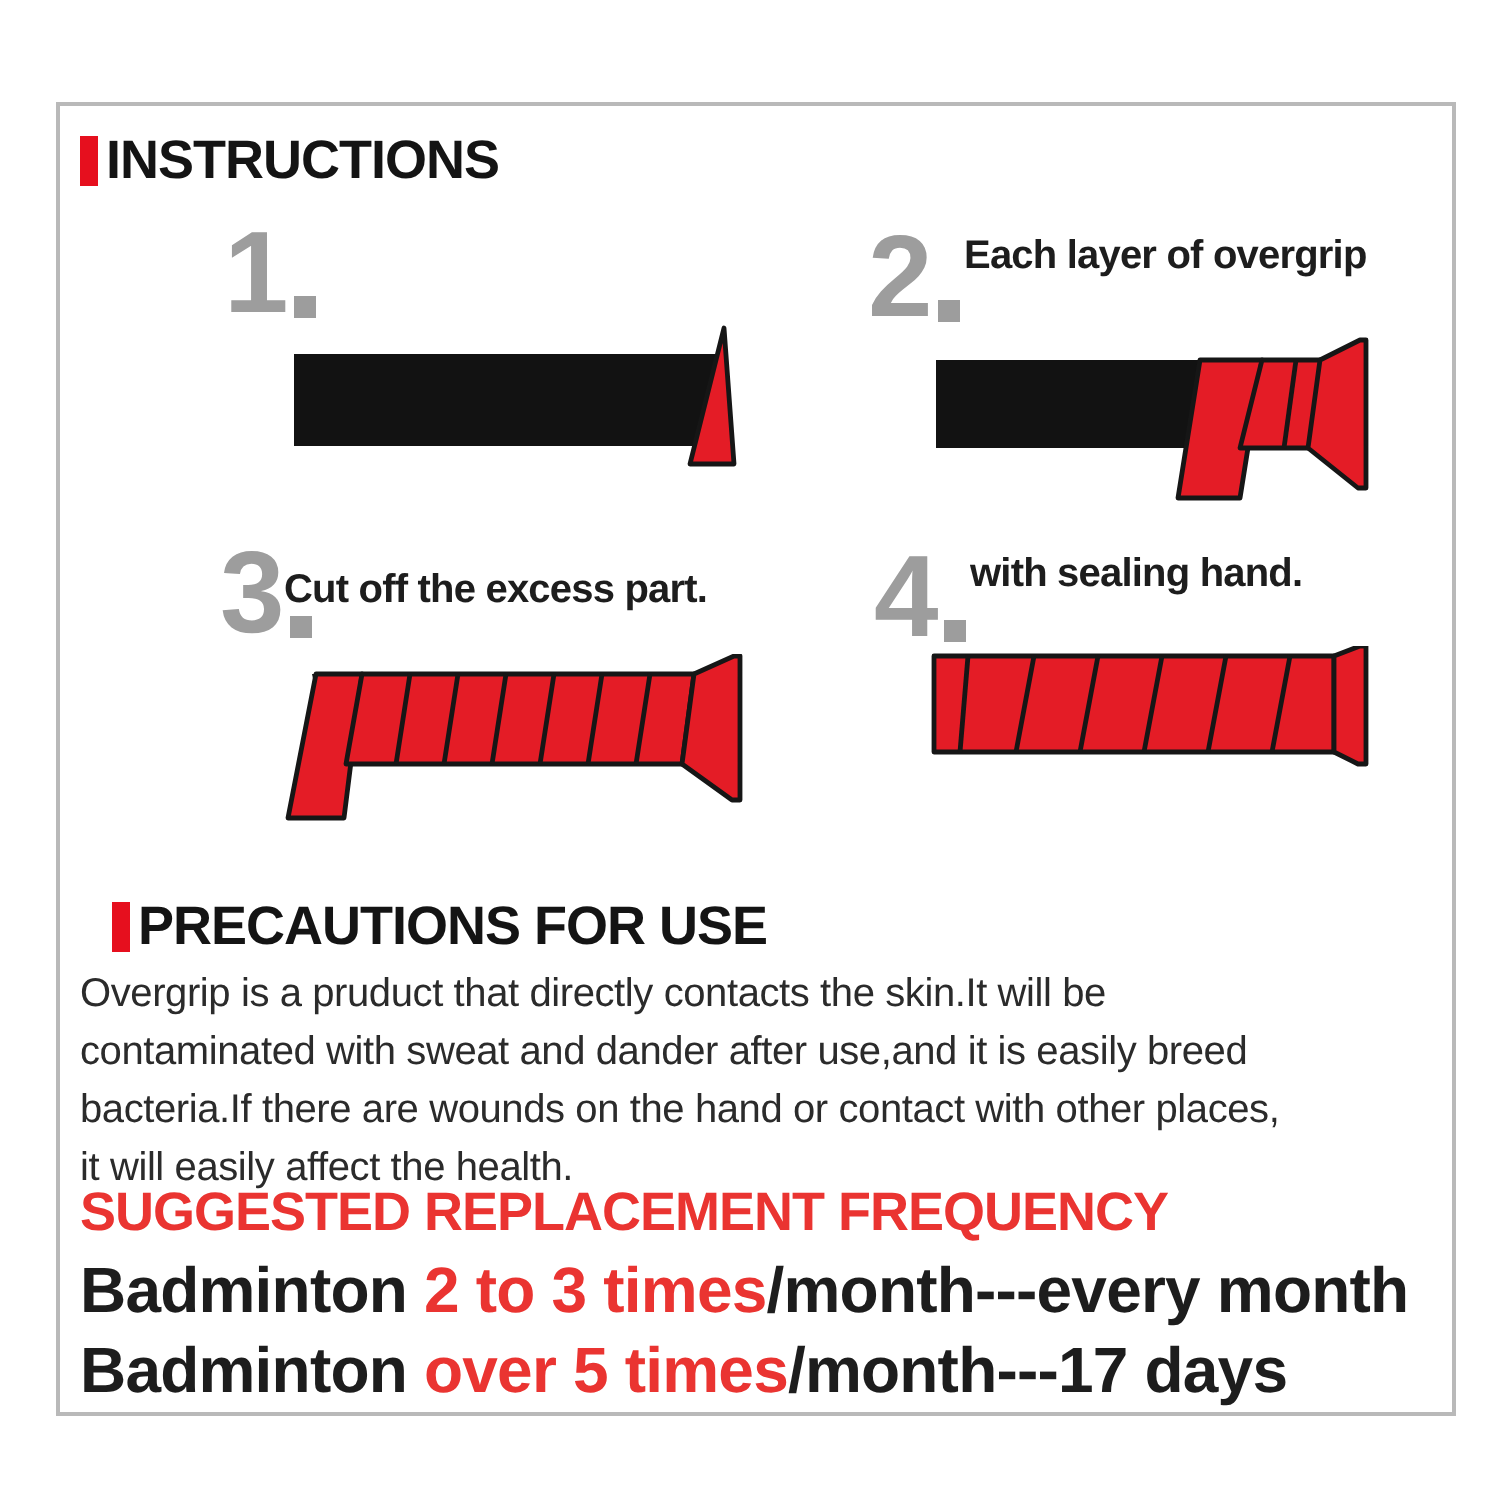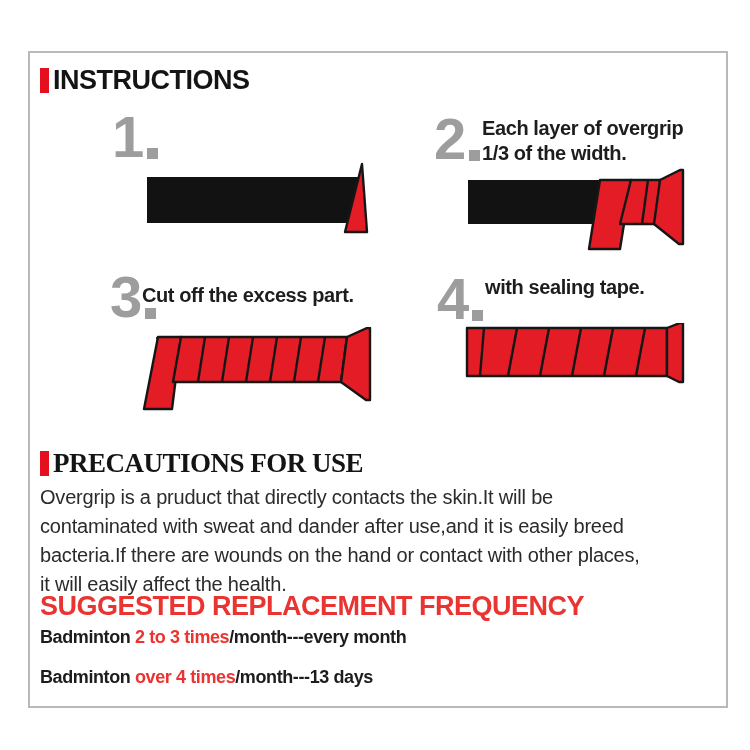--- a/index.html
+++ b/index.html
@@ -45,27 +45,27 @@
   
   .ff{fill:var(--illustration-red,#e41c26);stroke:var(--illustration-outline,#161616);stroke-width:2.4;stroke-linejoin:round;}
   .fb{fill:var(--illustration-black,#121212);}
   .fl{stroke:var(--illustration-outline,#161616);stroke-width:2.4;fill:none;}
   
   .instr-head{left:10px;top:12px;}
   .s1-num{left:82px;top:62px;}   .s1-text{left:126px;top:57px;}  .s1-ill{left:116px;top:108px;}
   .s2-num{left:404px;top:64px;}  .s2-text{left:452px;top:33px;margin-top:30px;}  .s2-ill{left:437px;top:115px;}
   .s3-num{left:80px;top:222px;}  .s3-text{left:112px;top:230px;} .s3-ill{left:112px;top:274px;}
   .s4-num{left:407px;top:224px;} .s4-text{left:455px;top:222px;} .s4-ill{left:435px;top:270px;}
-  .prec-head{left:10px;top:395px;font-family:Liberation Serif, serif;}
+  .prec-head{left:26px;top:395px;}
   .prec-body{left:10px;top:430px;font-size:20px;font-weight:400;color:var(--body-text,#2b2b2b);
              letter-spacing:-0.2px;line-height:29px;}
   .prec-body div{white-space:nowrap;}
   .freq-title{left:10px;top:538px;font-size:27px;font-weight:700;
               color:var(--text-red,#ea3431);letter-spacing:-0.5px;white-space:nowrap;}
-  .freq-row{font-size:18px;font-weight:700;color:#1d1d1d;letter-spacing:-0.4px;white-space:nowrap;}
+  .freq-row{font-size:32px;font-weight:700;color:#1d1d1d;letter-spacing:-0.4px;white-space:nowrap;}
   .freq-row .hl{color:var(--text-red,#ea3431);}
   .row-1{left:10px;top:574px;}
   .row-2{left:10px;top:614px;}
 </style>
 </head>
 <body>
 
 <div class="sheet">
 
   <div class="abs sec-head instr-head">
@@ -83,21 +83,20 @@
     <rect class="fb" x="1" y="16" width="213" height="46"></rect>
     <polygon class="ff" points="216,3 221,71 199,71"></polygon>
   </svg>
 
   <div class="abs num s2-num">
     <span class="digit">2</span>
     <span class="numdot"></span>
   </div>
   <div class="abs step-text s2-text">
     <div>Each layer of overgrip</div>
-    <div>1/3 of the width.</div>
   </div>
   <svg class="abs s2-ill" width="230" height="92" viewBox="0 0 230 92">
     <rect class="fb" x="1" y="12" width="135" height="44"></rect>
     <polygon class="ff" points="133,12 164,12 153,81 122,81"></polygon>
     <polygon class="ff" points="164,12 198,12 192,56 153,56"></polygon>
     <line class="fl" x1="181" y1="12" x2="175" y2="56"></line>
     <polygon class="ff" points="193,12 213,2 216,2 216,76 212,76 187,56"></polygon>
   </svg>
 
   <div class="abs num s3-num">
@@ -118,21 +117,21 @@
     <line class="fl" x1="159" y1="10" x2="152" y2="55"></line>
     <line class="fl" x1="183" y1="10" x2="176" y2="55"></line>
     <polygon class="ff" points="205,10 225,1 228,1 228,73 224,73 199,55"></polygon>
   </svg>
 
   <div class="abs num s4-num">
     <span class="digit">4</span>
     <span class="numdot"></span>
   </div>
   <div class="abs step-text s4-text">
-    <div>with sealing tape.</div>
+    <div>with sealing hand.</div>
   </div>
   <svg class="abs s4-ill" width="245" height="62" viewBox="0 0 245 62">
     <rect class="ff" x="2" y="5" width="200" height="48"></rect>
     <line class="fl" x1="19" y1="5" x2="15" y2="53"></line>
     <line class="fl" x1="52" y1="5" x2="43" y2="53"></line>
     <line class="fl" x1="84" y1="5" x2="75" y2="53"></line>
     <line class="fl" x1="116" y1="5" x2="107" y2="53"></line>
     <line class="fl" x1="148" y1="5" x2="139" y2="53"></line>
     <line class="fl" x1="180" y1="5" x2="171" y2="53"></line>
     <polygon class="ff" points="202,5 215,0 218,0 218,59 214,59 202,53"></polygon>
@@ -148,16 +147,16 @@
     <div>Overgrip is a pruduct that directly contacts the skin.It will be</div>
     <div>contaminated with sweat and dander after use,and it is easily breed</div>
     <div>bacteria.If there are wounds on the hand or contact with other places,</div>
     <div>it will easily affect the health.</div>
   </div>
 
   <div class="abs freq-row row-1">
     <span>Badminton </span><span class="hl">2 to 3 times</span><span>/month---every month</span>
   </div>
   <div class="abs freq-row row-2">
-    <span>Badminton </span><span class="hl">over 4 times</span><span>/month---13 days</span>
+    <span>Badminton </span><span class="hl">over 5 times</span><span>/month---17 days</span>
   </div>
 
 </div>
 
 </body></html>

